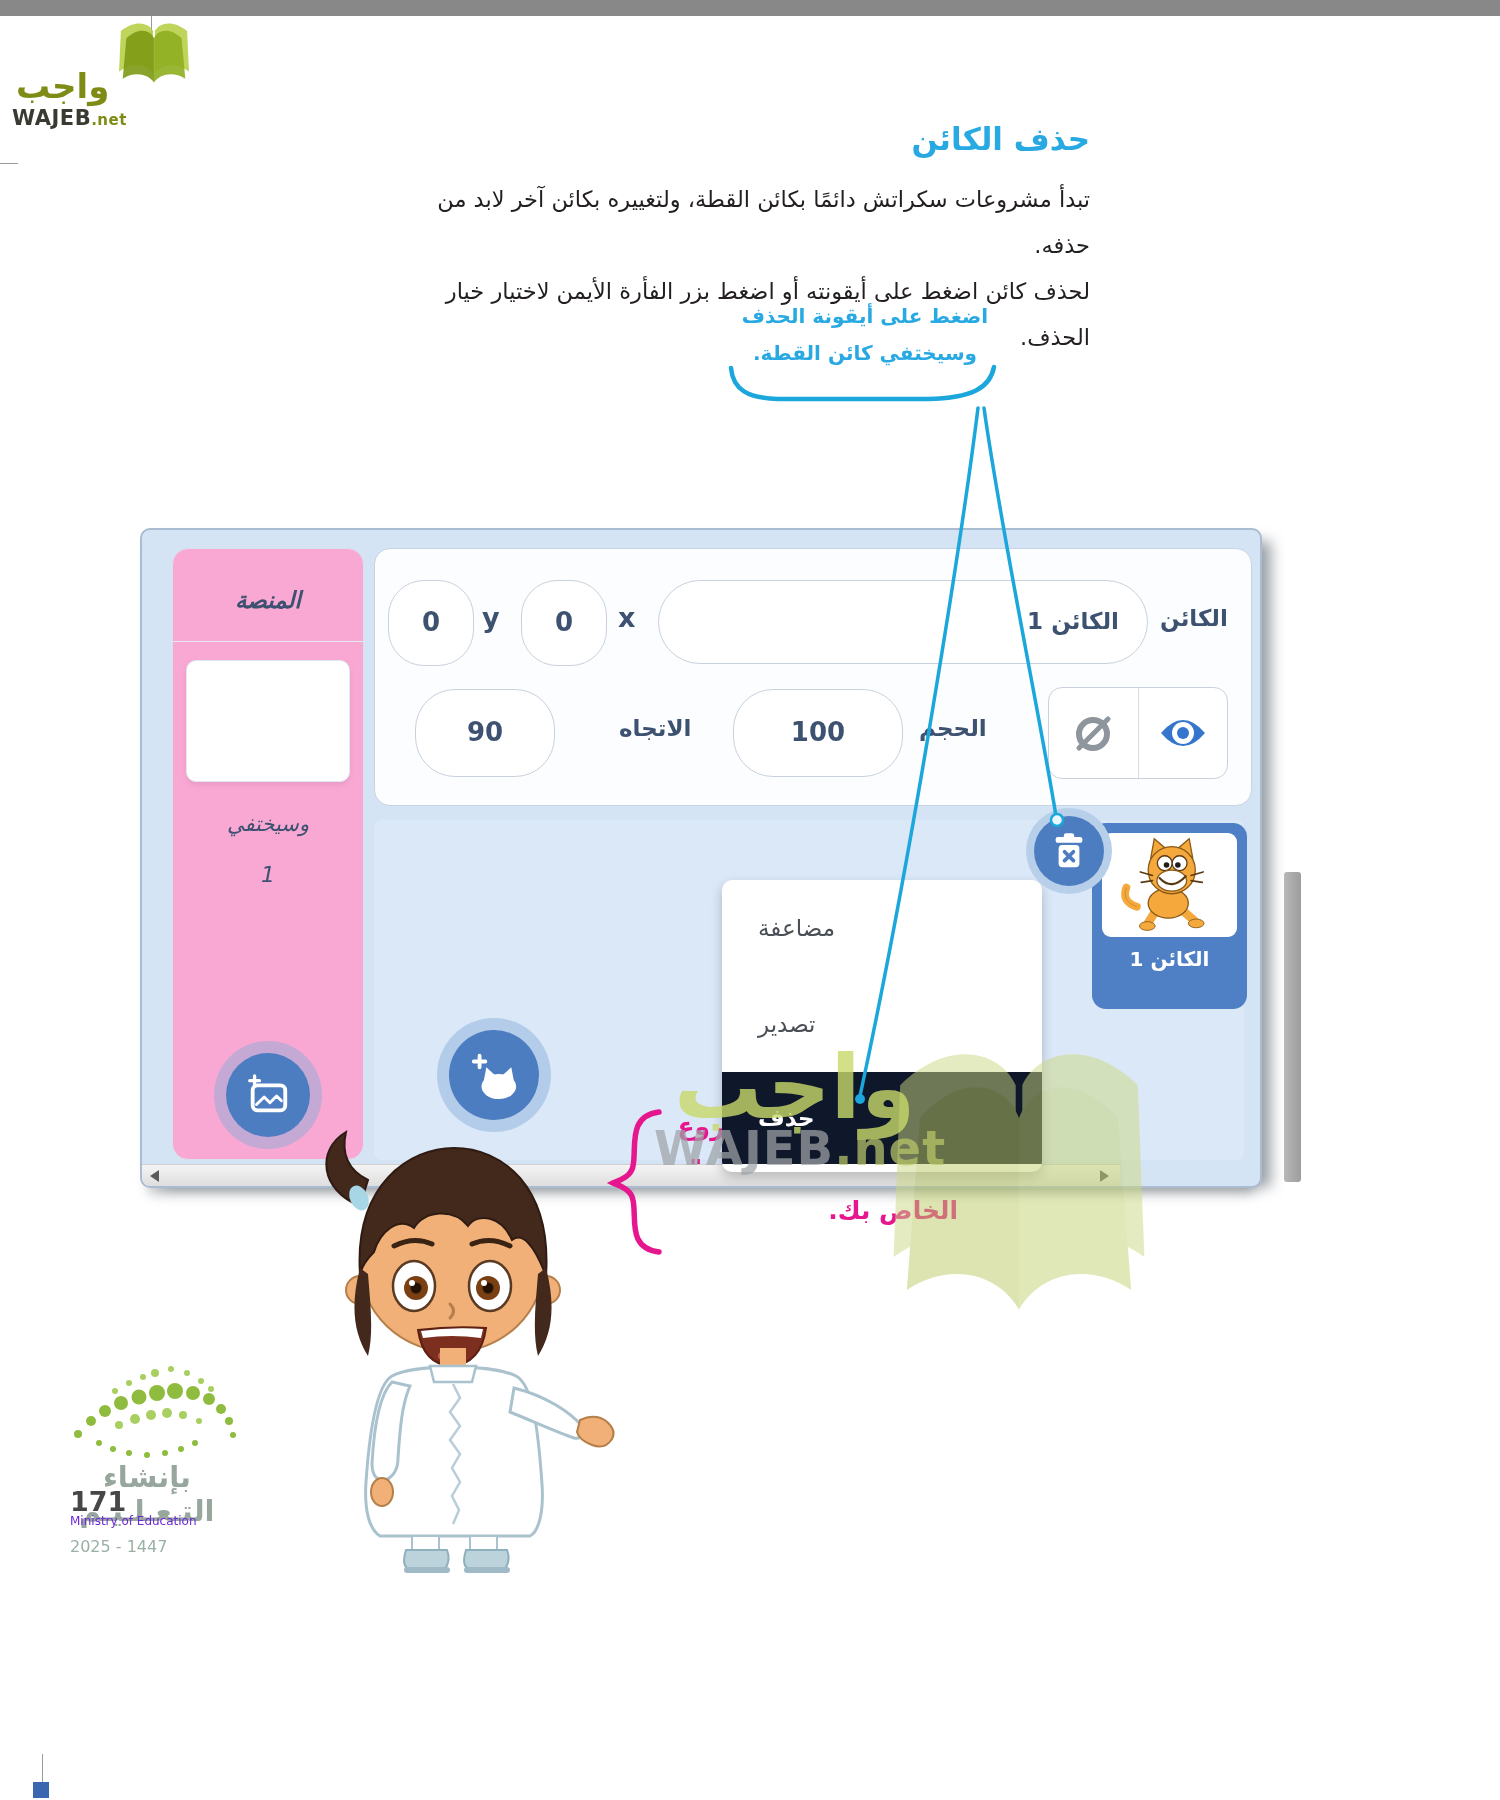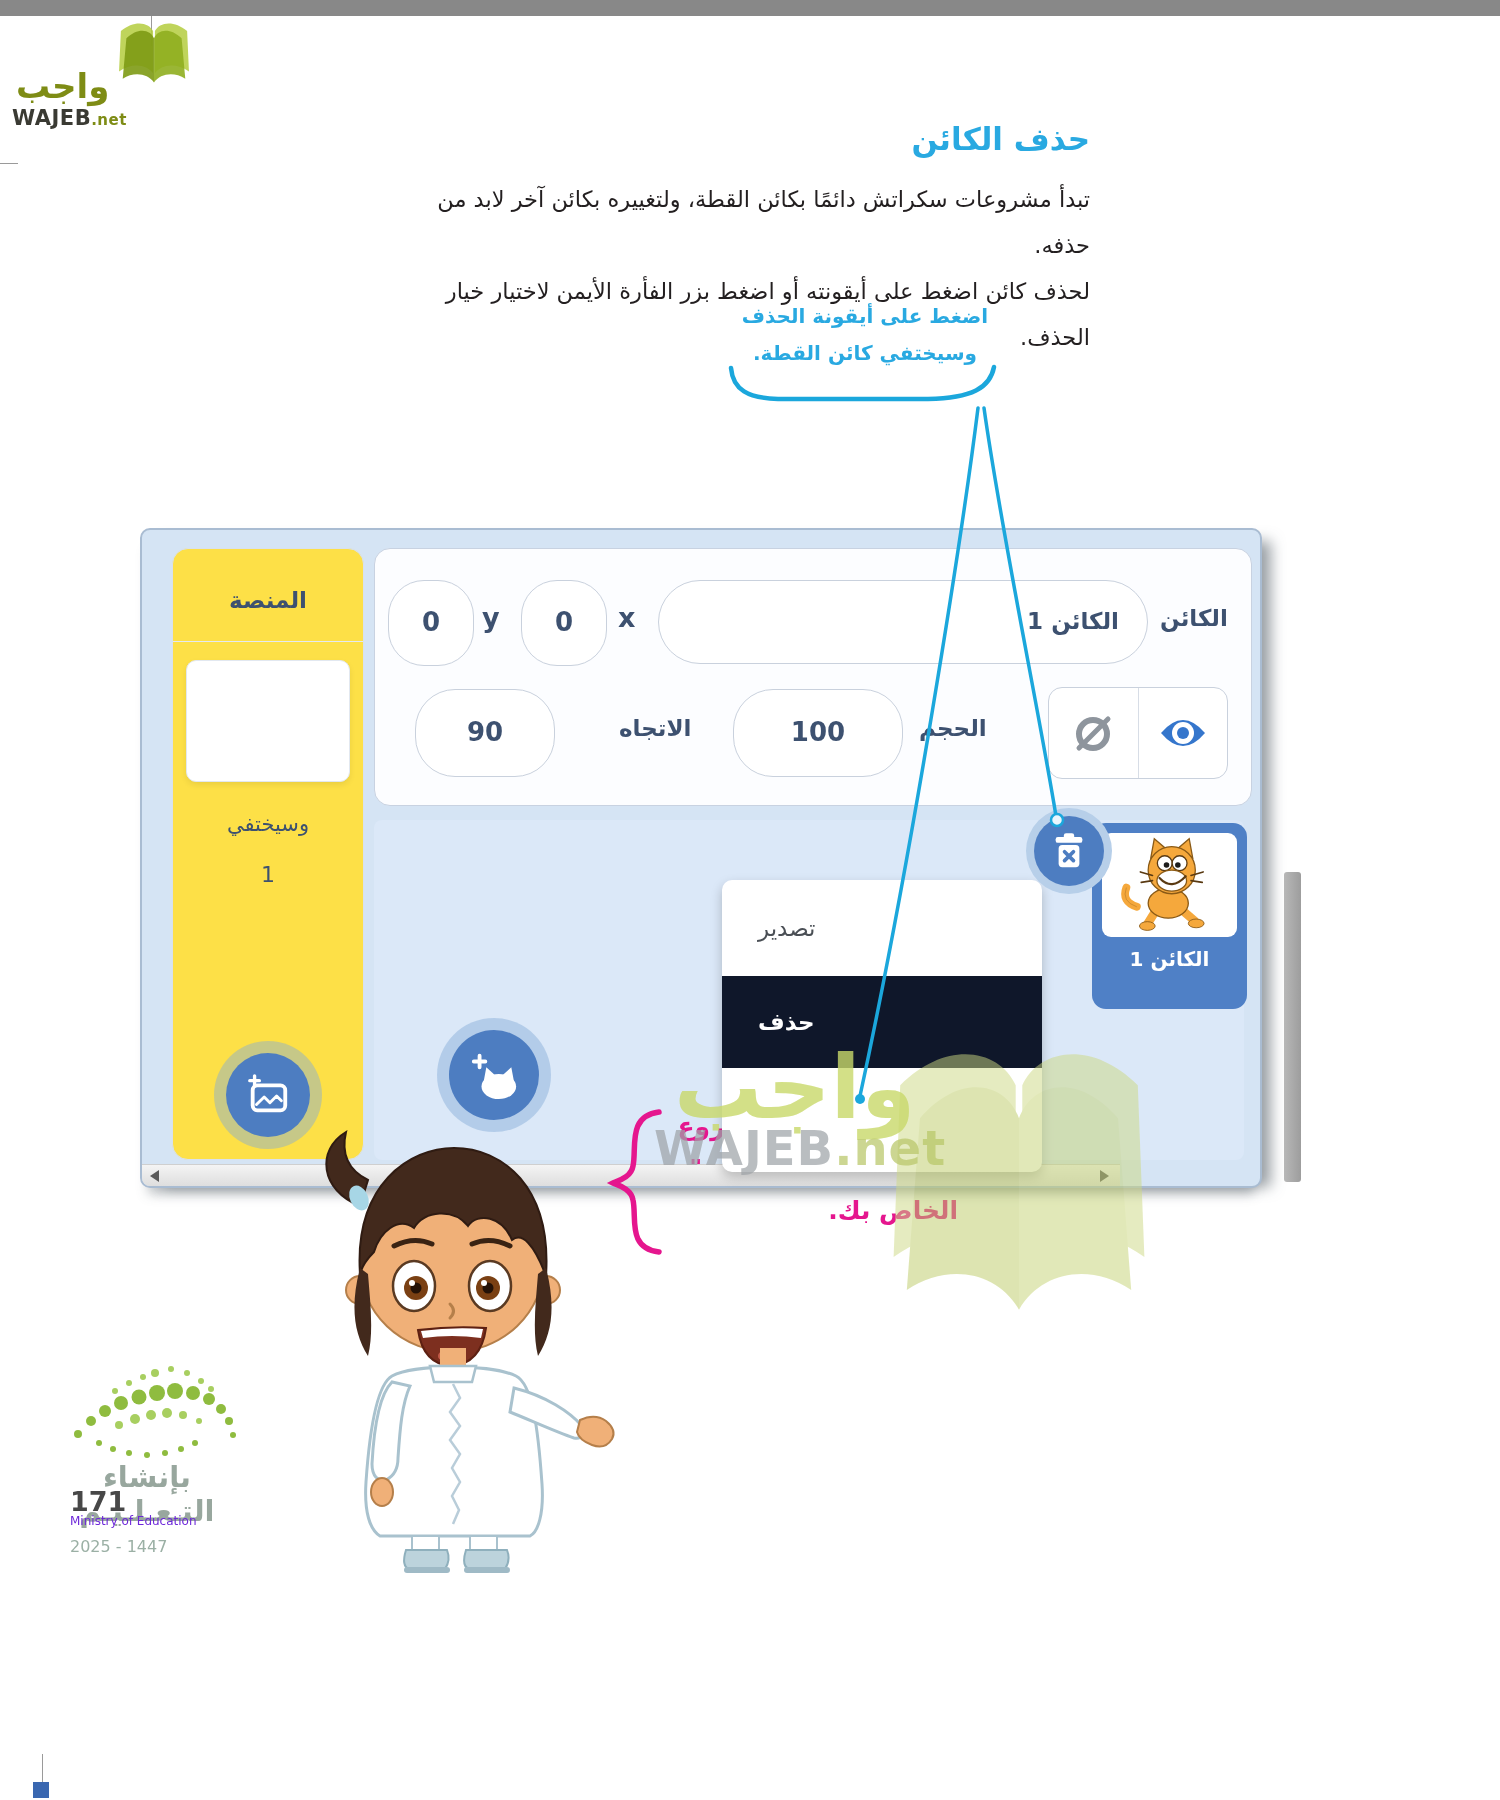--- a/index.html
+++ b/index.html
@@ -27,22 +27,22 @@
   
   .callout { left:715px; top:282px; width:300px; text-align:center; direction:rtl; font-size:20px; font-weight:bold; color:#29a9e1; line-height:37px; }
 
   
   .annot { left:560px; top:330px; width:600px; height:790px; z-index:40; pointer-events:none; }
 
   
   .scratch { left:140px; top:512px; width:1122px; height:660px; background:#d5e4f4;
              border:2px solid #a9bcd2; border-radius:10px;
              box-shadow:16px 6px 14px -7px rgba(75,85,95,.55), 0 14px 12px -8px rgba(75,85,95,.35); }
-  .stage-col { left:30px; top:18px; width:192px; bottom:26px; background:#fde047;
-               border:1px solid #d9e1ec; border-radius:16px; text-align:center; }
+  .stage-col { left:30px; top:18px; width:192px; bottom:26px; background:#f9a8d4;
+               border:1px solid #d9e1ec; border-radius:16px; text-align:center;font-style:italic; }
   .stage-header { padding-top:38px; padding-bottom:28px; font-size:23px; font-weight:bold; color:#3d5170; border-bottom:1px solid #e4e9f1; }
   .stage-thumb { width:164px; height:122px; margin:18px auto 0; background:#fff; border:1px solid #e2e8f0; border-radius:10px; box-shadow:0 3px 6px rgba(0,0,0,.08); }
   .backdrops-label { margin-top:30px; font-size:21px; color:#3d5170; }
   .backdrops-count { margin-top:26px; font-size:22px; color:#3d5170; }
   .circle-btn { border-radius:50%; background:#4d7dc1; box-shadow:0 0 0 12px rgba(130,170,215,.45);
                 display:flex; align-items:center; justify-content:center; cursor:pointer; }
   .add-backdrop { left:50%; transform:translateX(-50%); bottom:22px; width:84px; height:84px; }
 
   .props-panel { left:232px; top:18px; width:878px; height:258px; background:#fcfdff; border:1px solid #c8d2e1; border-radius:16px; }
   .pill { background:#fff; border:1.5px solid #c9d1dd; color:#3d5170; font-weight:bold; text-align:center; }
@@ -214,20 +214,21 @@
             <circle cx="69" cy="32" r="3.2" fill="#1c1c1c"></circle>
             <ellipse cx="62" cy="50" rx="17" ry="12" fill="#fff" stroke="#8a5a16" stroke-width="1.5"></ellipse>
             <path d="M48 47 Q62 62 78 45" fill="none" stroke="#5a3a12" stroke-width="2.5" stroke-linecap="round"></path>
             <path d="M40 44 L26 40 M40 50 L27 52 M84 44 L98 40 M84 50 L97 52" stroke="#5a3a12" stroke-width="1.8" stroke-linecap="round"></path>
           </svg>
         </div>
         <div class="sprite-card-name">الكائن 1</div>
       </div>
 
       <div class="abs ctx-menu">
+        <div class="ctx-item">مضاعفة</div>
         <div class="ctx-item">تصدير</div>
         <div class="ctx-item danger">حذف</div>
       </div>
 
       <div class="abs circle-btn add-sprite">
         <svg width="52" height="50" viewBox="0 0 54 52">
           <path d="M12 6 L12 18 M6 12 L18 12" stroke="#fff" stroke-width="4" stroke-linecap="round"></path>
           <polygon points="16,34 19,18 29,27" fill="#fff"></polygon>
           <polygon points="48,34 45,18 35,27" fill="#fff"></polygon>
           <ellipse cx="32" cy="38" rx="18" ry="13" fill="#fff"></ellipse>

